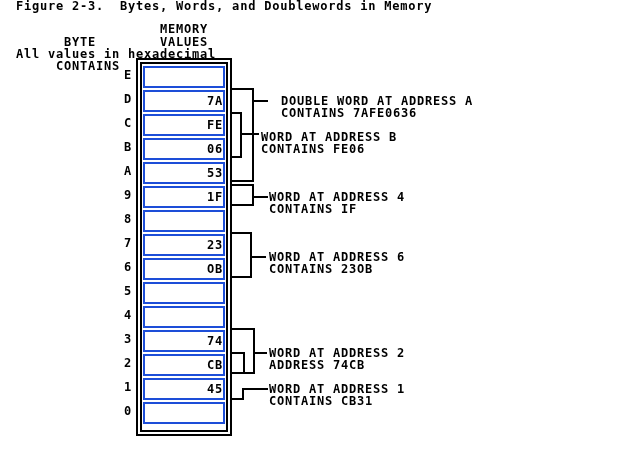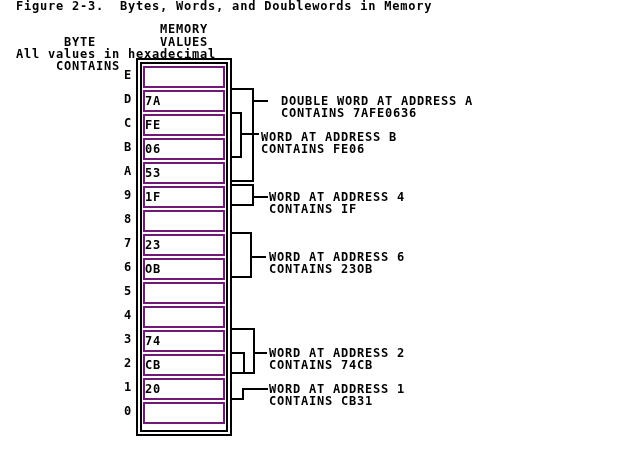--- a/index.html
+++ b/index.html
@@ -23,22 +23,22 @@
     position: absolute;
     left: 120px; top: 58px;
     width: 84px; height: 362px;
     border: 6px double #000000;
     padding: 2px 0;
     box-sizing: content-box;
   }
   .cell {
     height: 18px;
     margin: 0 1px 2px 1px;
-    border: 2px solid #701a75;
-    text-align: left;
+    border: 2px solid #1d4ed8;
+    text-align: right;
     line-height: 18px;
   }
   .cell:last-child { margin-bottom: 0; }
   .addr {
     position: absolute;
     left: 98px; width: 18px; height: 22px;
     text-align: right;
     line-height: 22px;
   }
   .ann { position: absolute; }
@@ -81,21 +81,21 @@
     <div class="cell"><span>06</span></div>
     <div class="cell"><span>53</span></div>
     <div class="cell"><span>1F</span></div>
     <div class="cell"><span></span></div>
     <div class="cell"><span>23</span></div>
     <div class="cell"><span>OB</span></div>
     <div class="cell"><span></span></div>
     <div class="cell"><span></span></div>
     <div class="cell"><span>74</span></div>
     <div class="cell"><span>CB</span></div>
-    <div class="cell"><span>20</span></div>
+    <div class="cell"><span>45</span></div>
     <div class="cell"><span></span></div>
   </div>
 
   <div>
     <div class="hl" style="left:214px;top:88px;width:24px"></div>
     <div class="vl" style="left:236px;top:88px;height:94px"></div>
     <div class="hl" style="left:214px;top:180px;width:24px"></div>
     <div class="hl" style="left:238px;top:100px;width:14px"></div>
   </div>
 
@@ -146,20 +146,20 @@
   <div class="ann" style="left:253px;top:191px">
     <div class="al">WORD AT ADDRESS 4</div>
     <div class="al">CONTAINS IF</div>
   </div>
   <div class="ann" style="left:253px;top:251px">
     <div class="al">WORD AT ADDRESS 6</div>
     <div class="al">CONTAINS 23OB</div>
   </div>
   <div class="ann" style="left:253px;top:347px">
     <div class="al">WORD AT ADDRESS 2</div>
-    <div class="al">CONTAINS 74CB</div>
+    <div class="al">ADDRESS 74CB</div>
   </div>
   <div class="ann" style="left:253px;top:383px">
     <div class="al">WORD AT ADDRESS 1</div>
     <div class="al">CONTAINS CB31</div>
   </div>
 
 </div>
 
 </body></html>

